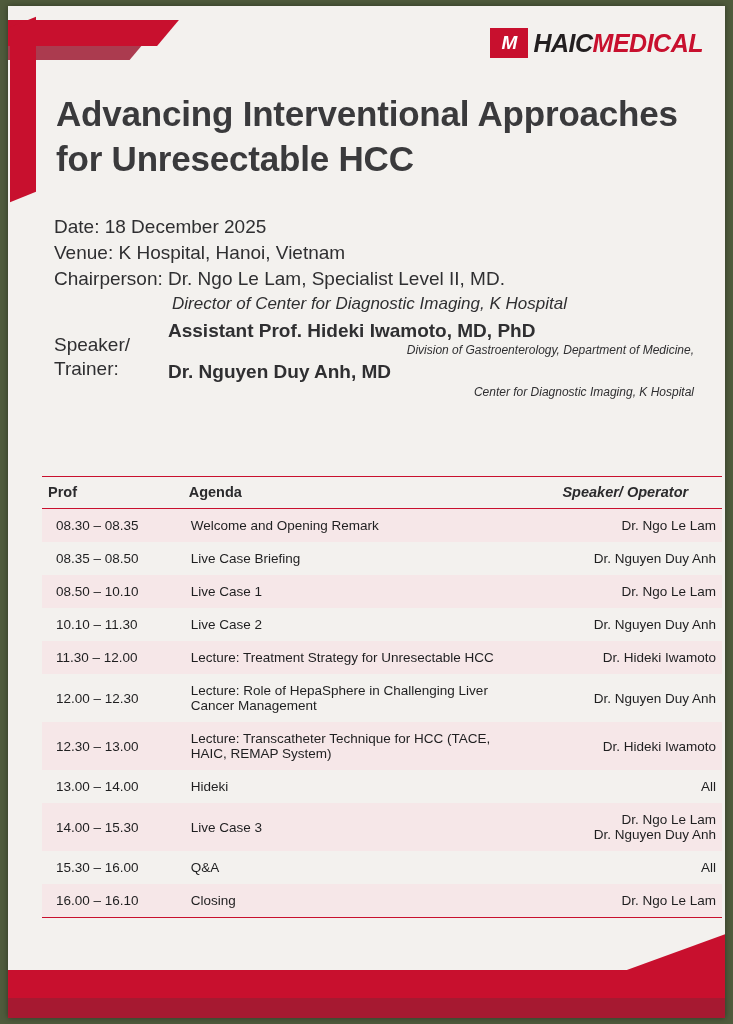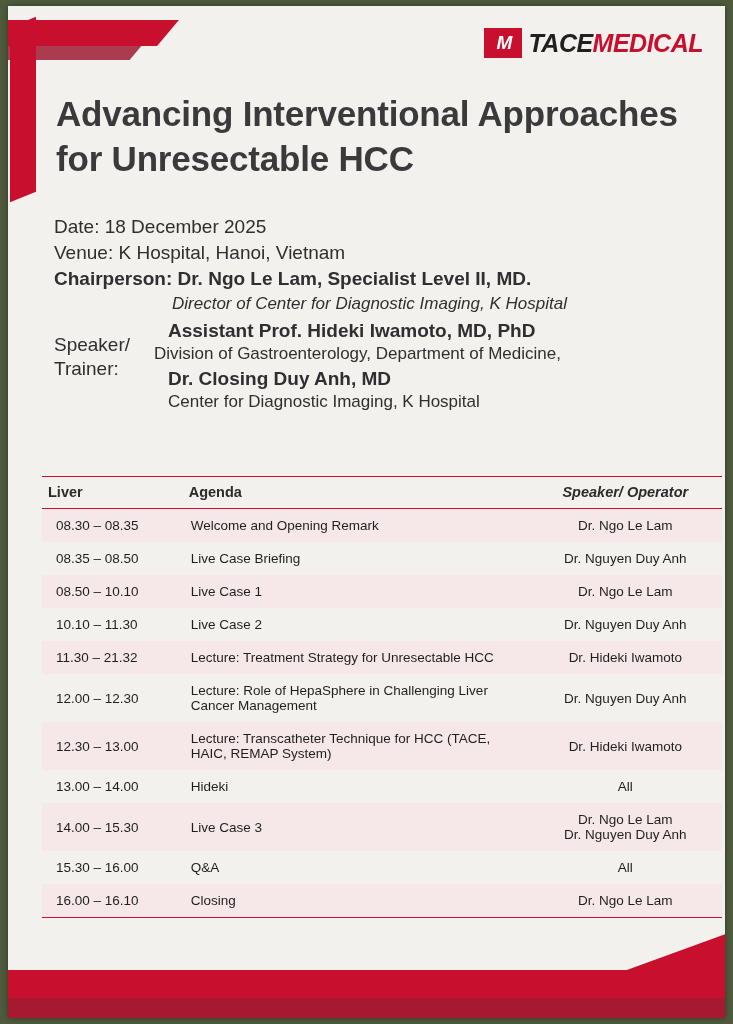--- a/index.html
+++ b/index.html
@@ -133,21 +133,21 @@
     position: absolute;
     left: 46px; top: 208px;
     width: 640px;
     color: #2f2f31;
   }
   .meta-line {
     font-size: 19px;
     line-height: 1.38;
   }
   .meta-line .lbl { font-weight: normal; }
-  .meta-line .val-b { font-weight: bold; }
+  .meta-line .val-b { font-weight: normal; }
   .sub-it {
     font-style: italic;
     font-size: 17px;
     padding-left: 118px;
     line-height: 1.35;
     color: #2f2f31;
   }
   .speaker-row {
     display: flex;
     margin-top: 2px;
@@ -160,22 +160,24 @@
     margin-top: 15px;
   }
   .speaker-body { flex: 1; }
   .speaker-body .name {
     font-size: 19px;
     font-weight: bold;
     line-height: 1.35;
     padding-left: 14px;
   }
   .speaker-body .aff {
-    font-size: 17px;
+    font-size: 12px;
+    font-style: italic;
     line-height: 1.32;
+    text-align: right;
   }
   .speaker-body .aff.indent { padding-left: 14px; }
   
   .agenda {
     position: absolute;
     left: 34px; top: 470px;
     width: 680px;
     border-collapse: collapse;
   }
   .agenda th {
@@ -195,21 +197,21 @@
     vertical-align: middle;
   }
   .agenda td.time {
     width: 125px;
     padding-left: 14px;
     white-space: nowrap;
     margin-top: 8px;
   }
   .agenda td.agendacol { width: 360px; padding-left: 8px; }
   .agenda td.speaker {
-    text-align: center;
+    text-align: right;
     width: 195px;
   }
   .row-alt td { background: #f6e7e8; }
   .row-plain td { background: transparent; }
   .agenda tr.last td { border-bottom: 1.6px solid #c8102e; }
   .nowrap { white-space: pre-line; }
 </style>
 </head>
 <body>
 
@@ -217,21 +219,21 @@
 
   <div class="corner-tl">
     <div class="bar3"></div>
     <div class="bar1"></div>
     <div class="bar2"></div>
   </div>
 
   <div class="logo">
     <div class="logo-mark">M</div>
     <div class="logo-text">
-      <span class="merit">TACE</span><span class="medical">MEDICAL</span>
+      <span class="merit">HAIC</span><span class="medical">MEDICAL</span>
     </div>
   </div>
 
   <div class="title">Advancing Interventional Approaches for Unresectable HCC</div>
 
   <div class="meta">
     <div class="meta-line">
       <span class="lbl">Date:</span>
       <span>18 December 2025</span>
     </div>
@@ -246,30 +248,30 @@
     <div class="sub-it">Director of Center for Diagnostic Imaging, K Hospital</div>
 
     <div class="speaker-row">
       <div class="speaker-label">
         <div>Speaker/</div>
         <div>Trainer:</div>
       </div>
       <div class="speaker-body">
         <div class="name">Assistant Prof. Hideki Iwamoto, MD, PhD</div>
         <div class="aff">Division of Gastroenterology, Department of Medicine,</div>
-        <div class="name">Dr. Closing Duy Anh, MD</div>
+        <div class="name">Dr. Nguyen Duy Anh, MD</div>
         <div class="aff indent">Center for Diagnostic Imaging, K Hospital</div>
       </div>
     </div>
   </div>
 
   <table class="agenda">
     <thead>
       <tr>
-        <th class="c-time">Liver</th>
+        <th class="c-time">Prof</th>
         <th class="c-agenda">Agenda</th>
         <th class="c-speaker">Speaker/ Operator</th>
       </tr>
     </thead>
     <tbody>
         <tr class="row-alt">
           <td class="time">08.30 – 08.35</td>
           <td class="agendacol">Welcome and Opening Remark</td>
           <td class="speaker nowrap">Dr. Ngo Le Lam</td>
         </tr>
@@ -282,21 +284,21 @@
           <td class="time">08.50 – 10.10</td>
           <td class="agendacol">Live Case 1</td>
           <td class="speaker nowrap">Dr. Ngo Le Lam</td>
         </tr>
         <tr class="row-plain">
           <td class="time">10.10 – 11.30</td>
           <td class="agendacol">Live Case 2</td>
           <td class="speaker nowrap">Dr. Nguyen Duy Anh</td>
         </tr>
         <tr class="row-alt">
-          <td class="time">11.30 – 21.32</td>
+          <td class="time">11.30 – 12.00</td>
           <td class="agendacol">Lecture: Treatment Strategy for Unresectable HCC</td>
           <td class="speaker nowrap">Dr. Hideki Iwamoto</td>
         </tr>
         <tr class="row-plain">
           <td class="time">12.00 – 12.30</td>
           <td class="agendacol">Lecture: Role of HepaSphere in Challenging Liver Cancer Management</td>
           <td class="speaker nowrap">Dr. Nguyen Duy Anh</td>
         </tr>
         <tr class="row-alt">
           <td class="time">12.30 – 13.00</td>

